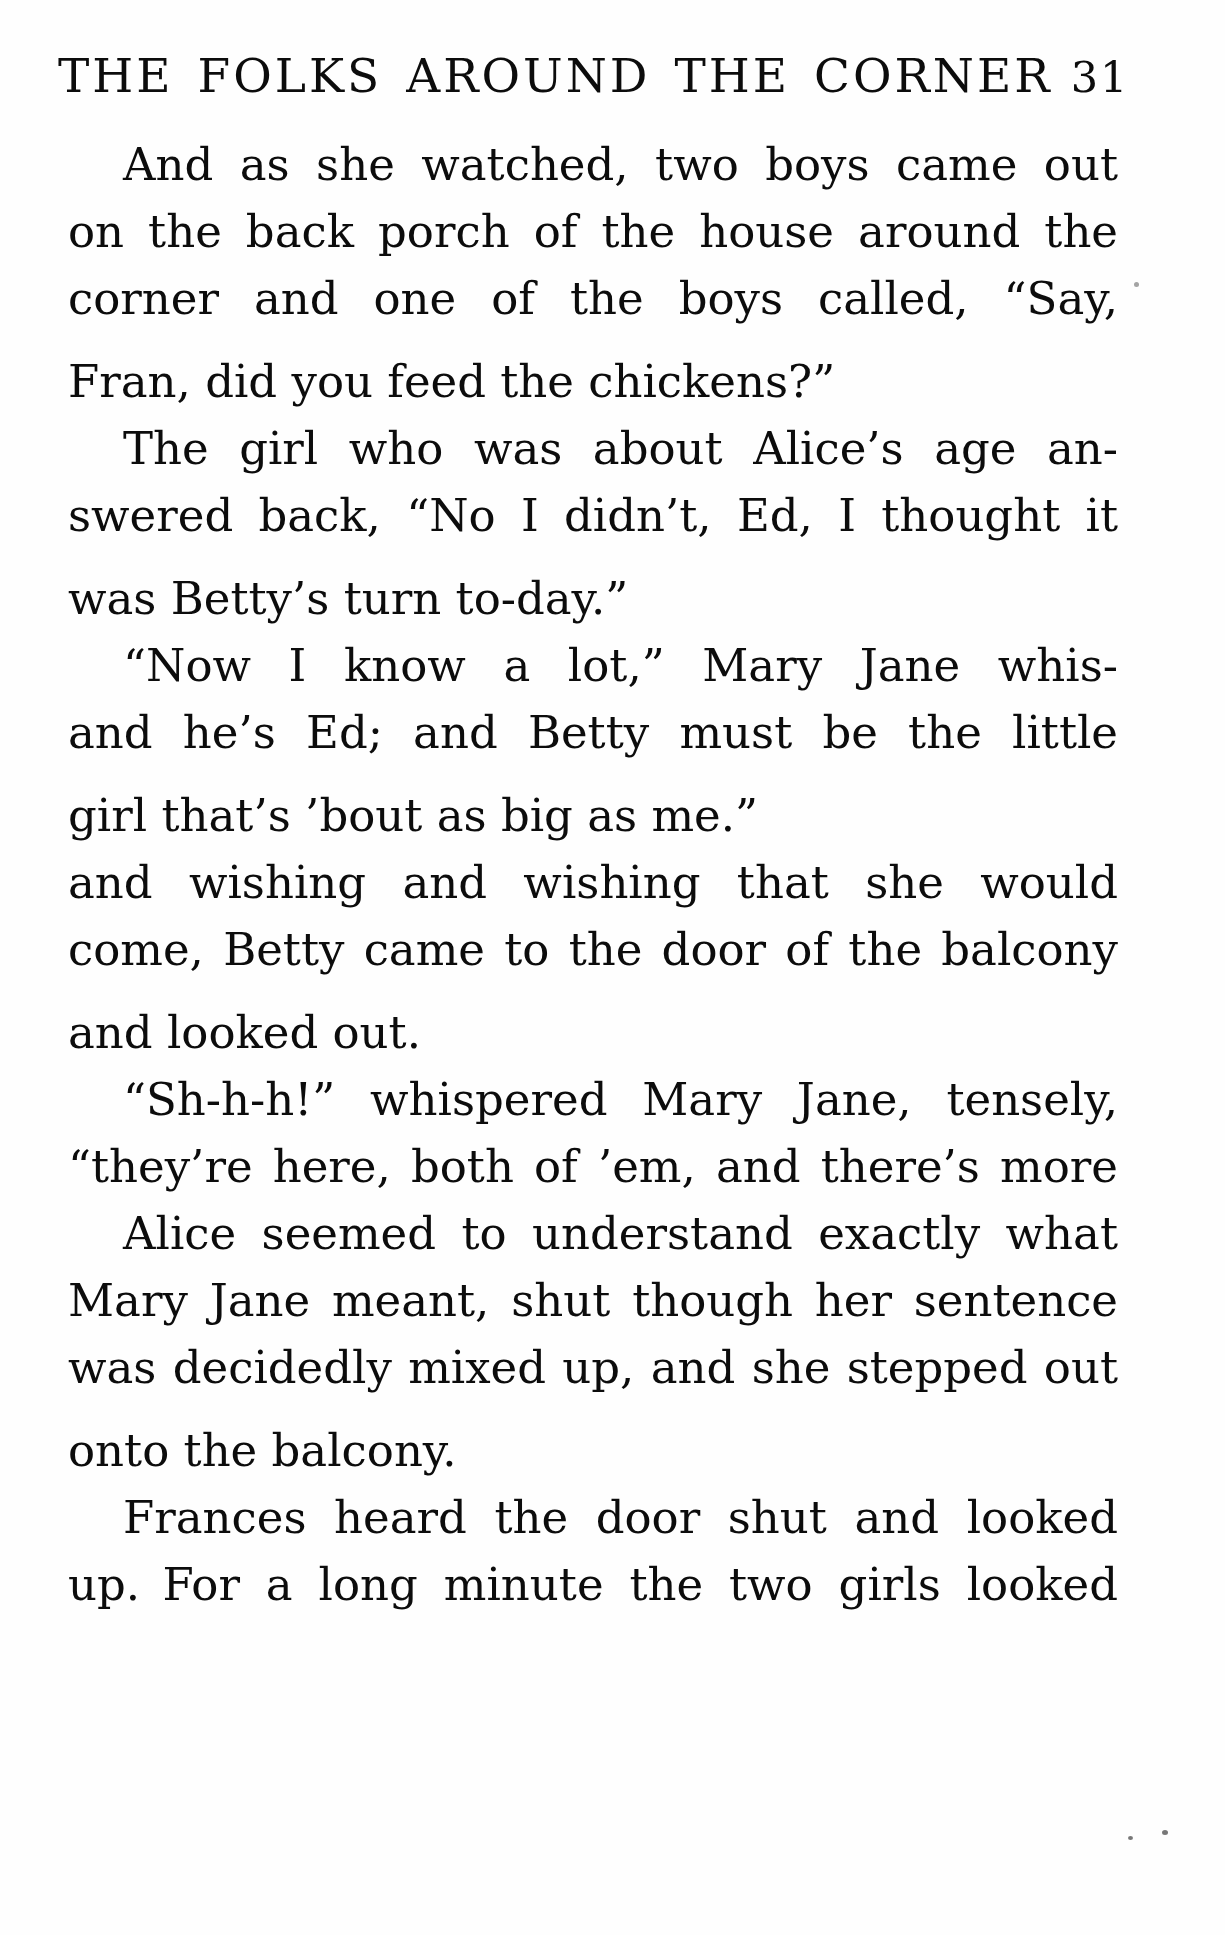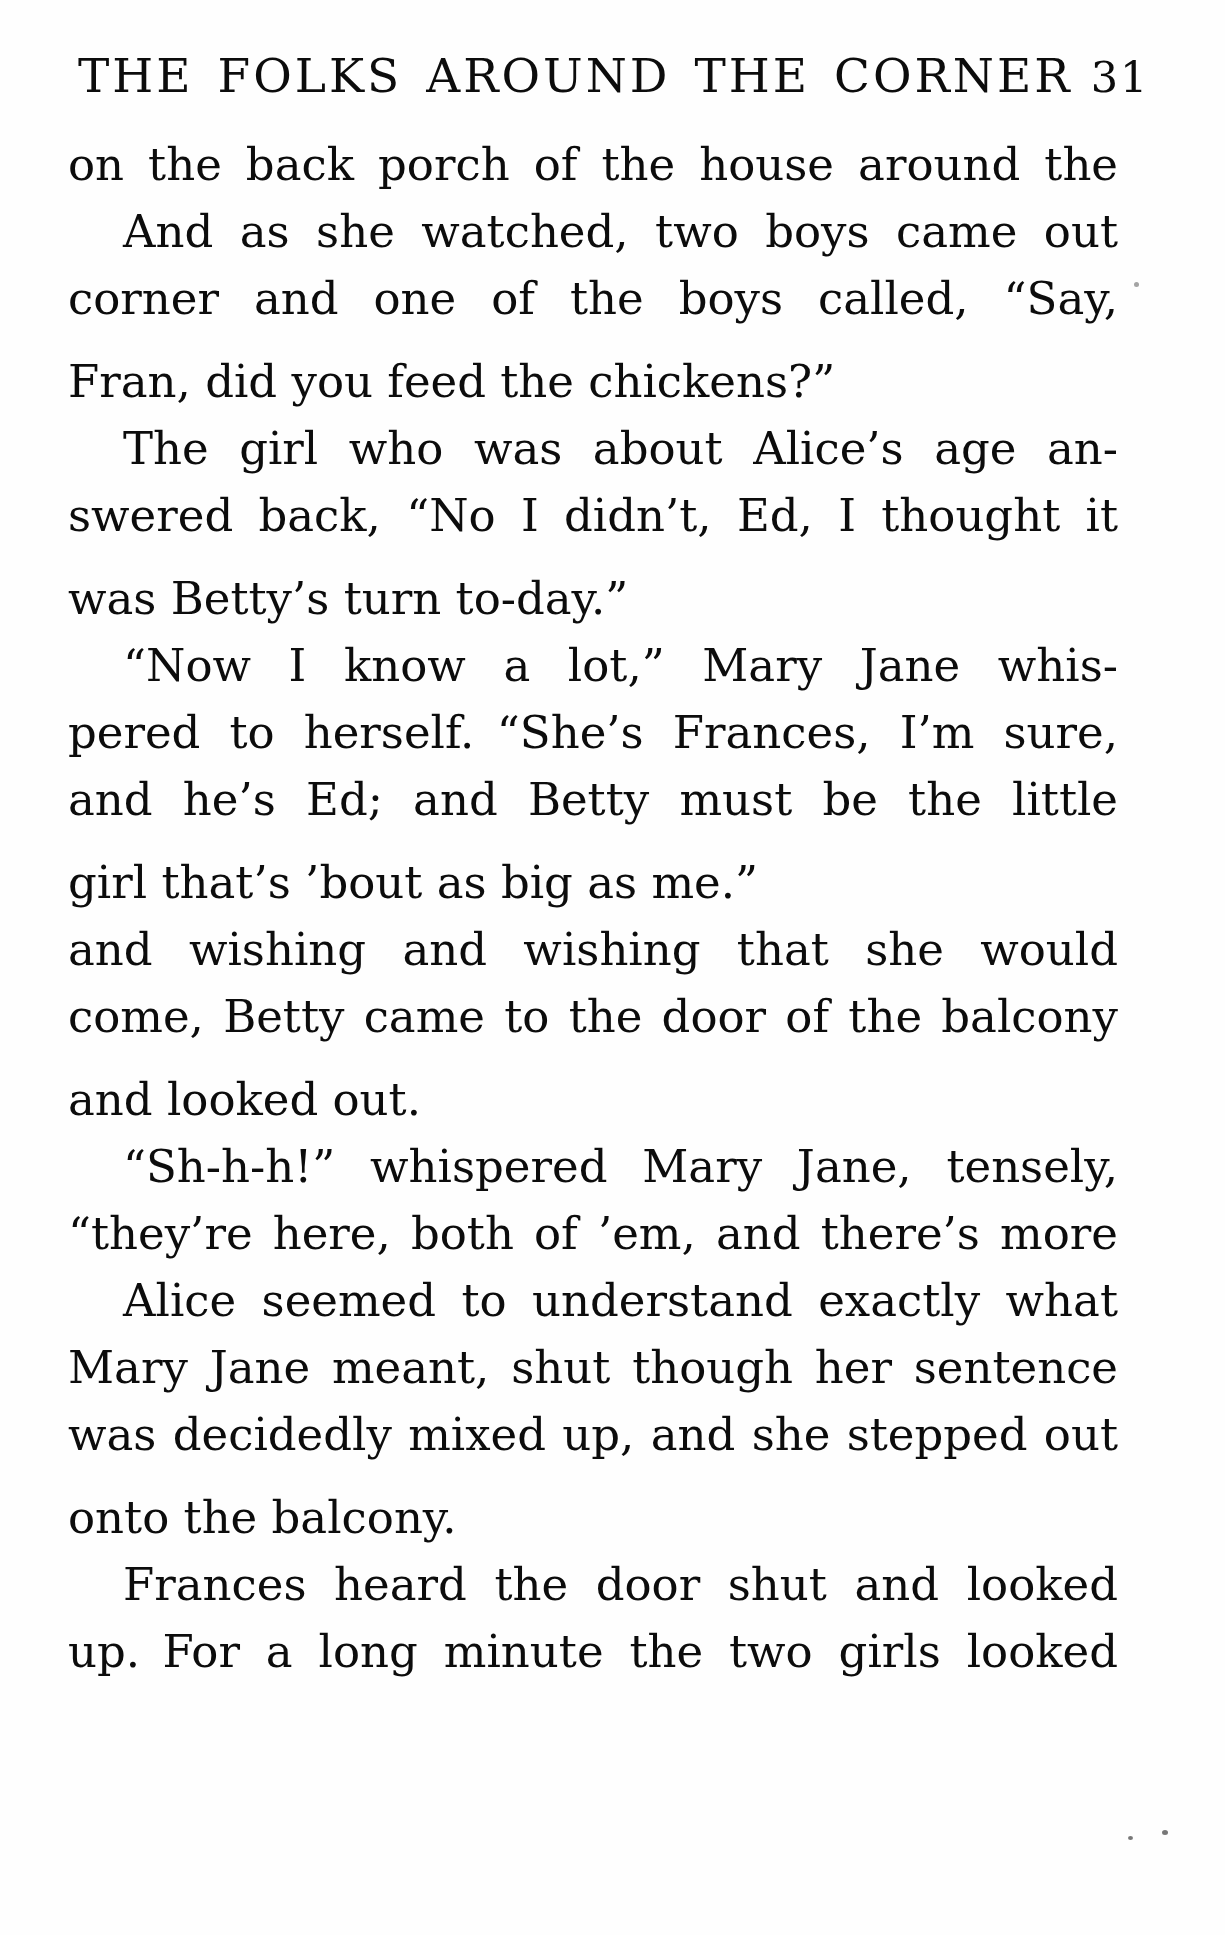--- a/index.html
+++ b/index.html
@@ -8,21 +8,21 @@
     width: 1225px;
     height: 1935px;
     background: #fefefef;
     background-color: #fefefe;
     font-family: "DejaVu Serif", "Liberation Serif", serif;
     color: #0c0c0c;
     overflow: hidden;
   }
   .running-header {
     position: absolute;
-    left: 78px;
+    left: 58px;
     top: 42px;
     width: 1050px;
     display: flex;
     align-items: baseline;
   }
   .running-header .title {
     flex: 1;
     text-align: center;
     font-size: 47px;
     letter-spacing: 3px;
@@ -66,33 +66,32 @@
 
 <div class="page">
 
   <header class="running-header">
     <span class="title">THE FOLKS AROUND THE CORNER</span>
     <span class="pagenum">31</span>
   </header>
 
   <main class="body-text" id="paragraphs">
       <div class="para">
+        <div class="line indent">And as she watched, two boys came out</div>
         <div class="line">on the back porch of the house around the</div>
-        <div class="line indent">And as she watched, two boys came out</div>
         <div class="line">corner and one of the boys called, “Say,</div>
         <div class="line end">Fran, did you feed the chickens?”</div>
       </div>
       <div class="para">
         <div class="line indent">The girl who was about Alice’s age an-</div>
         <div class="line">swered back, “No I didn’t, Ed, I thought it</div>
         <div class="line end">was Betty’s turn to-day.”</div>
       </div>
       <div class="para">
         <div class="line indent">“Now I know a lot,” Mary Jane whis-</div>
-        <div class="line">pered to herself. “She’s Frances, I’m sure,</div>
         <div class="line">and he’s Ed; and Betty must be the little</div>
         <div class="line end">girl that’s ’bout as big as me.”</div>
       </div>
       <div class="para">
         <div class="line">and wishing and wishing that she would</div>
         <div class="line">come, Betty came to the door of the balcony</div>
         <div class="line end">and looked out.</div>
       </div>
       <div class="para">
         <div class="line indent">“Sh-h-h!” whispered Mary Jane, tensely,</div>

